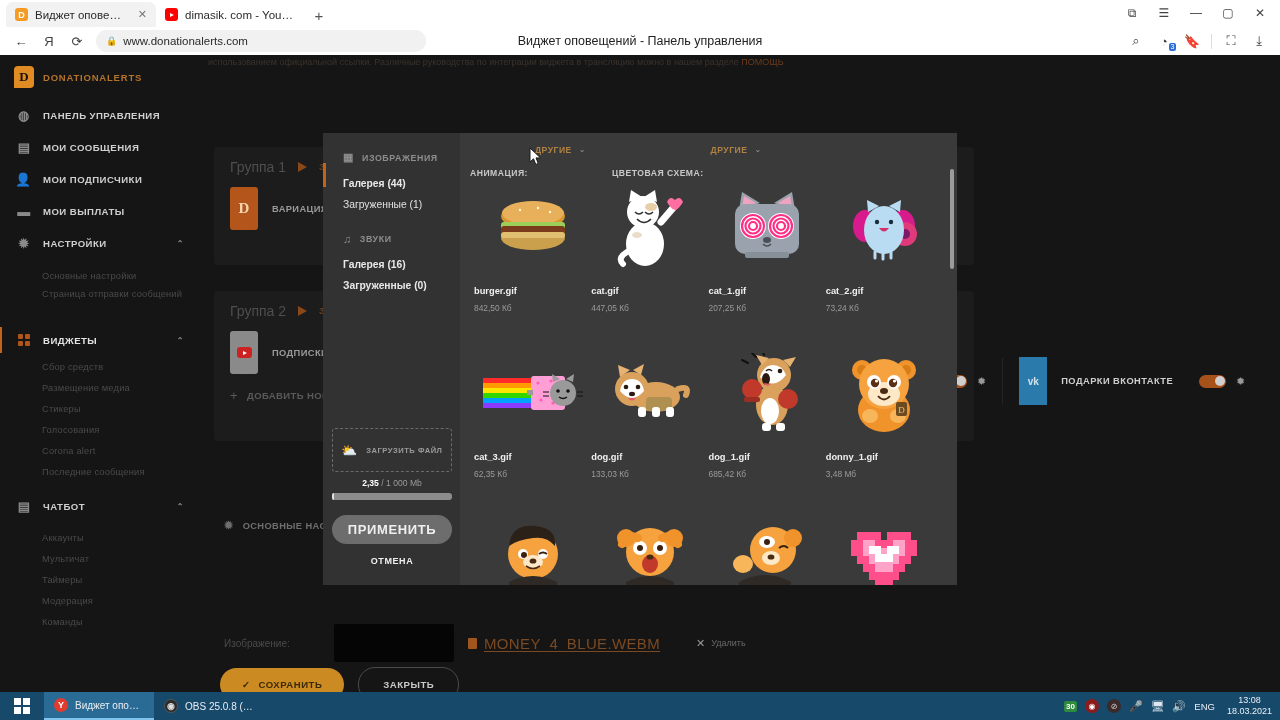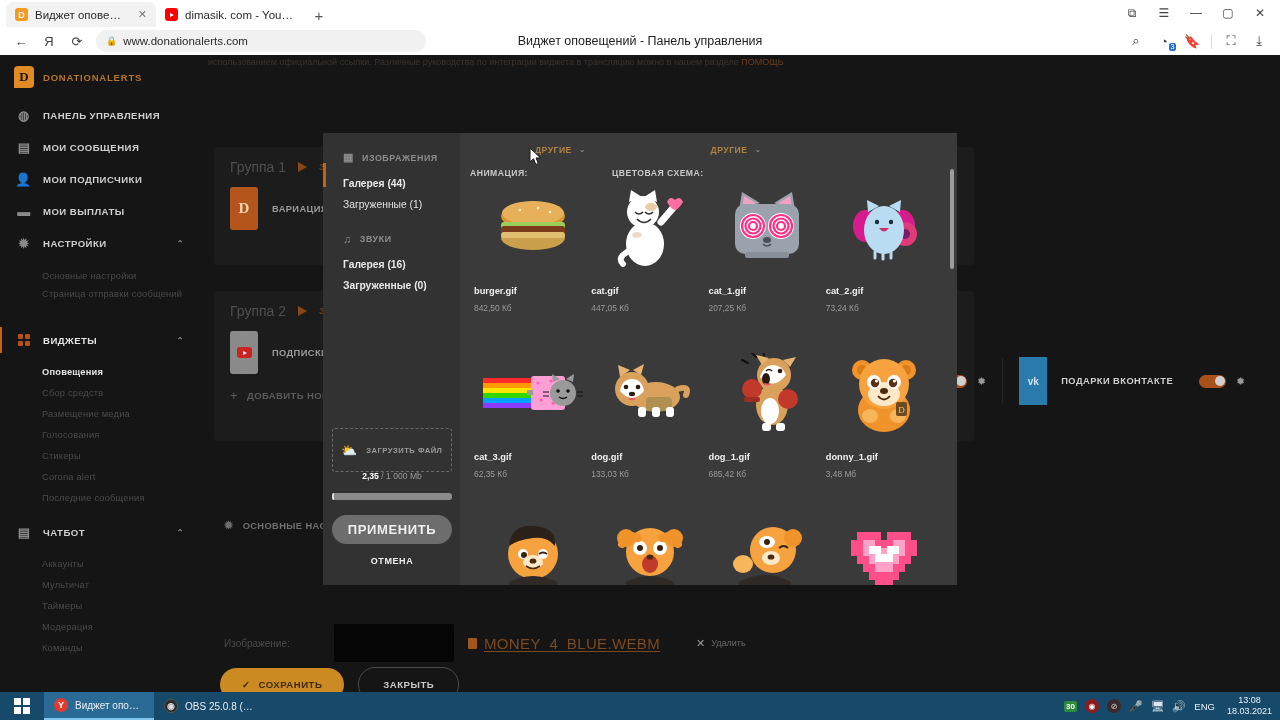--- a/index.html
+++ b/index.html
@@ -126,21 +126,21 @@
   .ml-head .ic { font-size:11px; color:#8d8d8d; }
   .ml-item { padding-left:20px; height:21px; display:flex; align-items:center;
              color:#e8e8e8; font-size:10.3px; font-weight:bold; }
   .ml-item.reg { font-weight:normal; color:#e0e0e0; }
   .ml-gap { height:18px; }
 
   .upload-box { position:absolute; left:9px; top:295px; width:120px; height:44px;
                 border:1px dashed #6a6a6a; border-radius:3px; display:flex; align-items:center;
                 justify-content:center; gap:8px; color:#9b9b9b; font-size:7.6px; font-weight:bold; letter-spacing:.5px; }
   .cloud-ic { font-size:13px; color:#9b9b9b; }
-  .quota { position:absolute; left:9px; top:338px; width:120px; text-align:center;
+  .quota { position:absolute; left:9px; top:345px; width:120px; text-align:center;
            font-size:8.6px; color:#9a9a9a; }
   .quota b { color:#fff; }
   .progress { position:absolute; left:9px; top:360px; width:120px; height:7px; background:#8c8c8c; border-radius:3px; }
   .progress:before { content:""; position:absolute; left:0; top:0; bottom:0; width:2px; background:#e0e0e0; border-radius:3px 0 0 3px; }
   .btn-apply { position:absolute; left:9px; top:382px; width:120px; height:29px; background:#6d6d6d;
                border-radius:15px; color:#efefef; font-size:13px; font-weight:bold; letter-spacing:.6px;
                display:flex; align-items:center; justify-content:center; }
   .btn-cancel { position:absolute; left:9px; top:419px; width:120px; height:18px; color:#efefef;
                 font-size:9px; font-weight:bold; letter-spacing:.6px; display:flex;
                 align-items:center; justify-content:center; }
@@ -270,25 +270,24 @@
         <span class="dots-icon">
             <i></i>
             <i></i>
             <i></i>
             <i></i>
           </span>
       </span>
       <span>ВИДЖЕТЫ</span>
       <span class="nav-chev">⌃</span>
     </div>
-    <div class="sub-item active" style="margin-top:5px">Оповещения</div>
     <div class="sub-item">Сбор средств</div>
     <div class="sub-item">Размещение медиа</div>
+    <div class="sub-item">Стикеры</div>
     <div class="sub-item">Голосования</div>
-    <div class="sub-item">Стикеры</div>
     <div class="sub-item">Corona alert</div>
     <div class="sub-item">Последние сообщения</div>
 
     <div class="nav-item" style="margin-top:8px">
       <span class="nav-icon">▤</span>
       <span>ЧАТБОТ</span>
       <span class="nav-chev">⌃</span>
     </div>
     <div class="sub-item" style="margin-top:5px">Аккаунты</div>
     <div class="sub-item">Мультичат</div>

